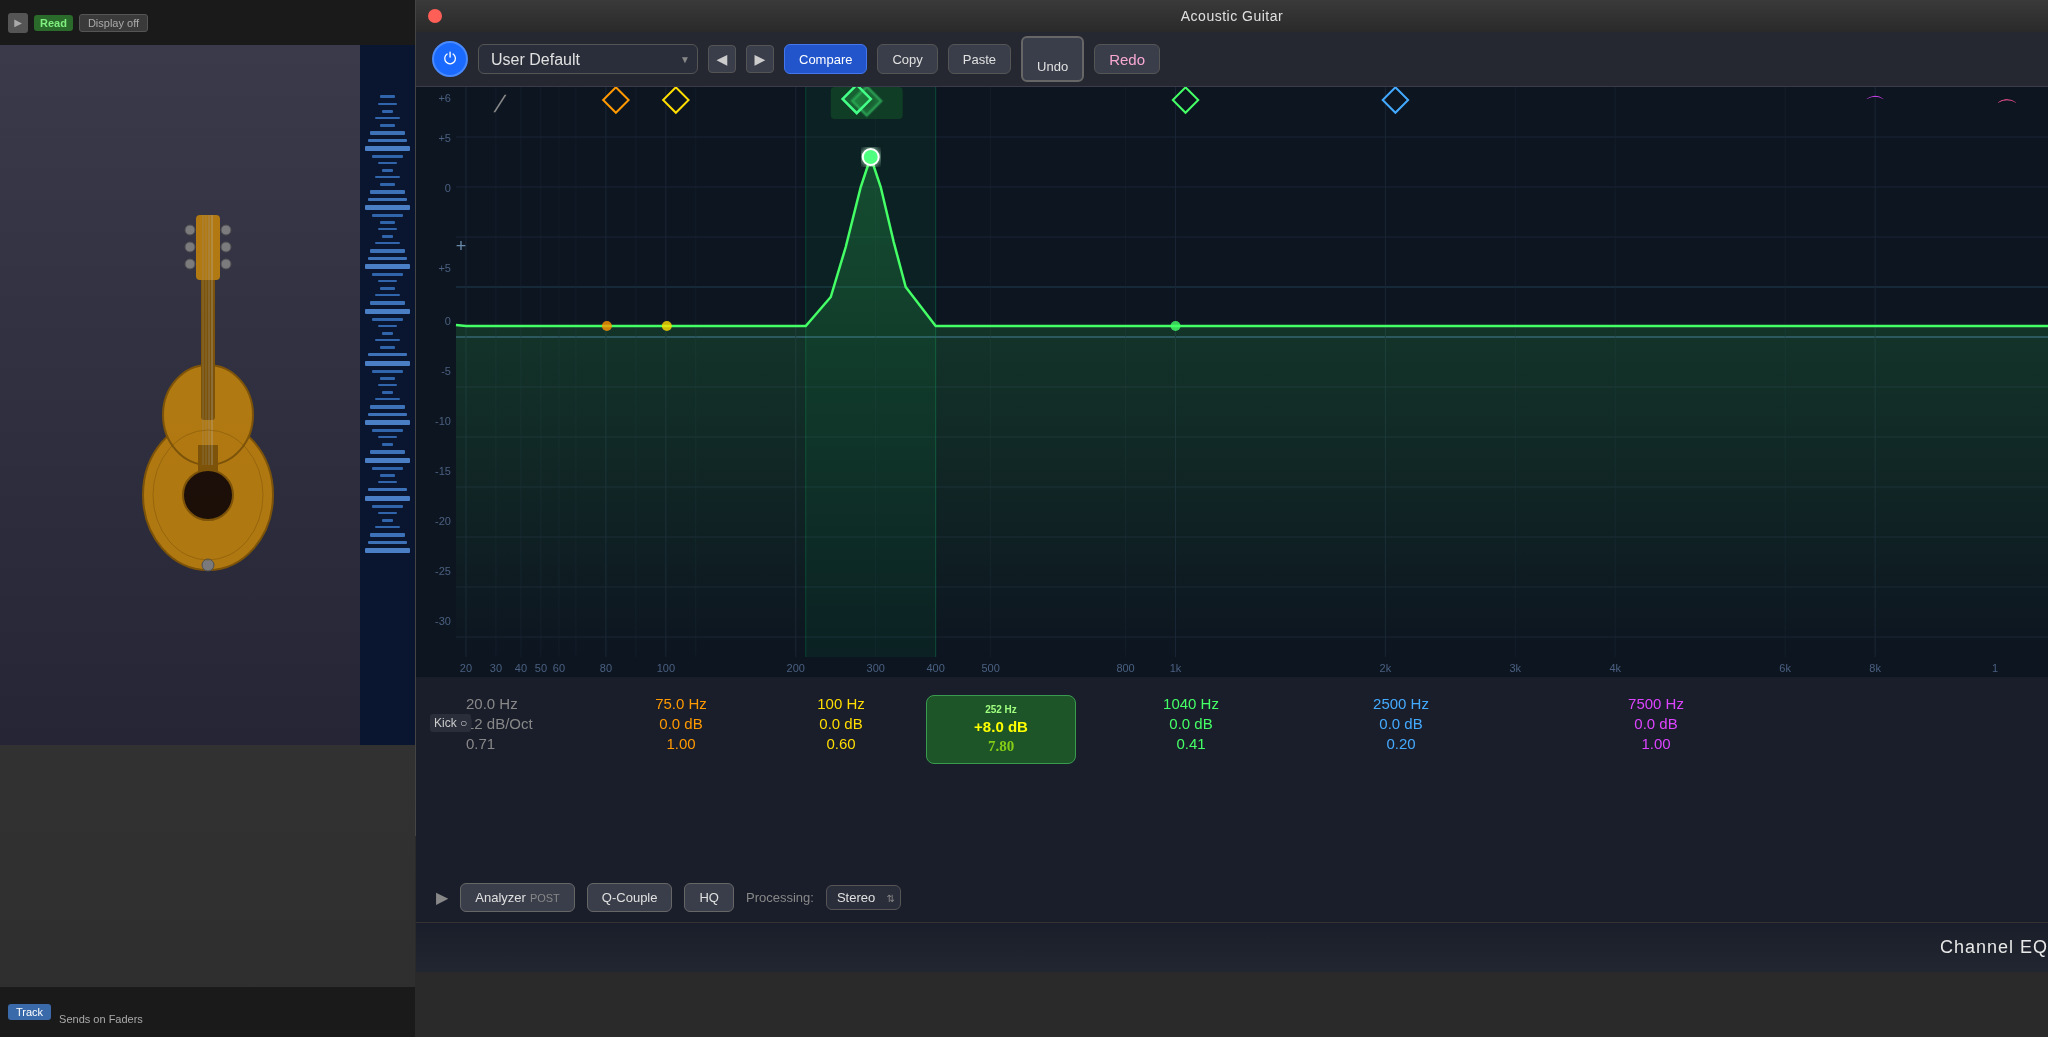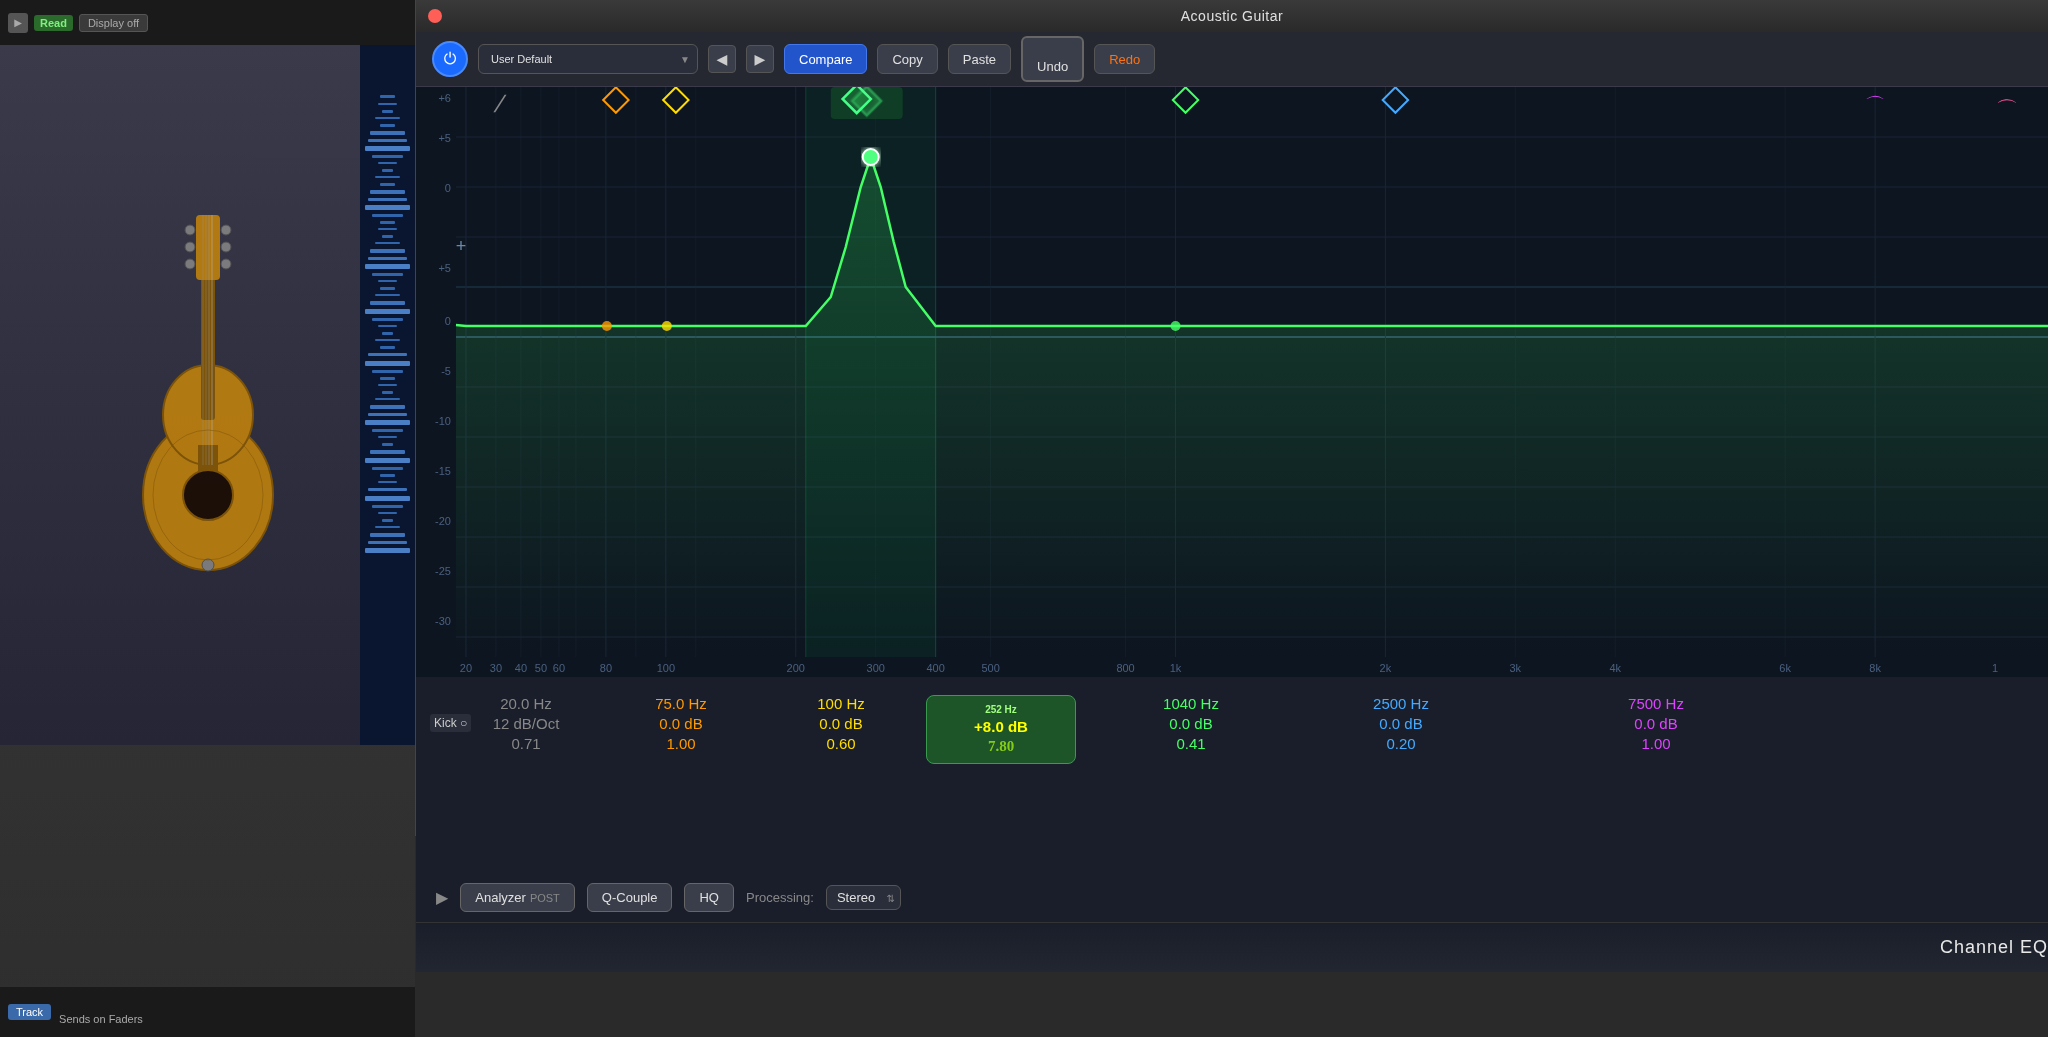--- a/index.html
+++ b/index.html
@@ -144,21 +144,21 @@
     .power-icon {
       color: white;
       font-size: 16px;
     }
 
     .preset-dropdown {
       background: #2a2e3a;
       border: 1px solid #555;
       border-radius: 6px;
       color: #e0e0e0;
-      font-size: 11px;
+      font-size: 16px;
       padding: 5px 30px 5px 12px;
       height: 30px;
       width: 220px;
       appearance: none;
       cursor: pointer;
       position: relative;
     }
 
     .dropdown-wrapper {
       position: relative;
@@ -220,22 +220,22 @@
       font-size: 13px;
       cursor: pointer;
       height: 30px;
     }
 
     .redo-btn {
       padding: 5px 14px;
       background: #3a3e4a;
       border: 1px solid #555;
       border-radius: 6px;
-      color: #f97316;
-      font-size: 13px;
+      color: #f9a8d4;
+      font-size: 15px;
       cursor: pointer;
       height: 30px;
     }
 
     
     .eq-graph {
       position: absolute;
       top: 87px;
       left: 0;
       width: 100%;
@@ -662,21 +662,21 @@
     </svg>
 
     <div style="position:absolute;right:30px;top:8px;color:#ff5599;font-size:22px;">⌒</div>
 
   </div>
 
   <div class="bottom-controls">
 
     <div style="display:flex;align-items:flex-start;padding:18px 30px 0 50px;gap:0;">
 
-      <div style="display:flex;flex-direction:column;align-items:center;gap:3px;min-width:120px;">
+      <div style="display:flex;flex-direction:column;align-items:flex-start;gap:3px;min-width:120px;">
         <span style="color:#888;font-size:15px;font-weight:500;">20.0 Hz</span>
         <span style="color:#888;font-size:15px;">12 dB/Oct</span>
         <span style="color:#888;font-size:15px;">0.71</span>
       </div>
 
       <div style="display:flex;flex-direction:column;align-items:center;gap:3px;min-width:130px;margin-left:30px;">
         <span style="color:#ff9900;font-size:15px;font-weight:500;">75.0 Hz</span>
         <span style="color:#ff9900;font-size:15px;">0.0 dB</span>
         <span style="color:#ff9900;font-size:15px;">1.00</span>
       </div>

